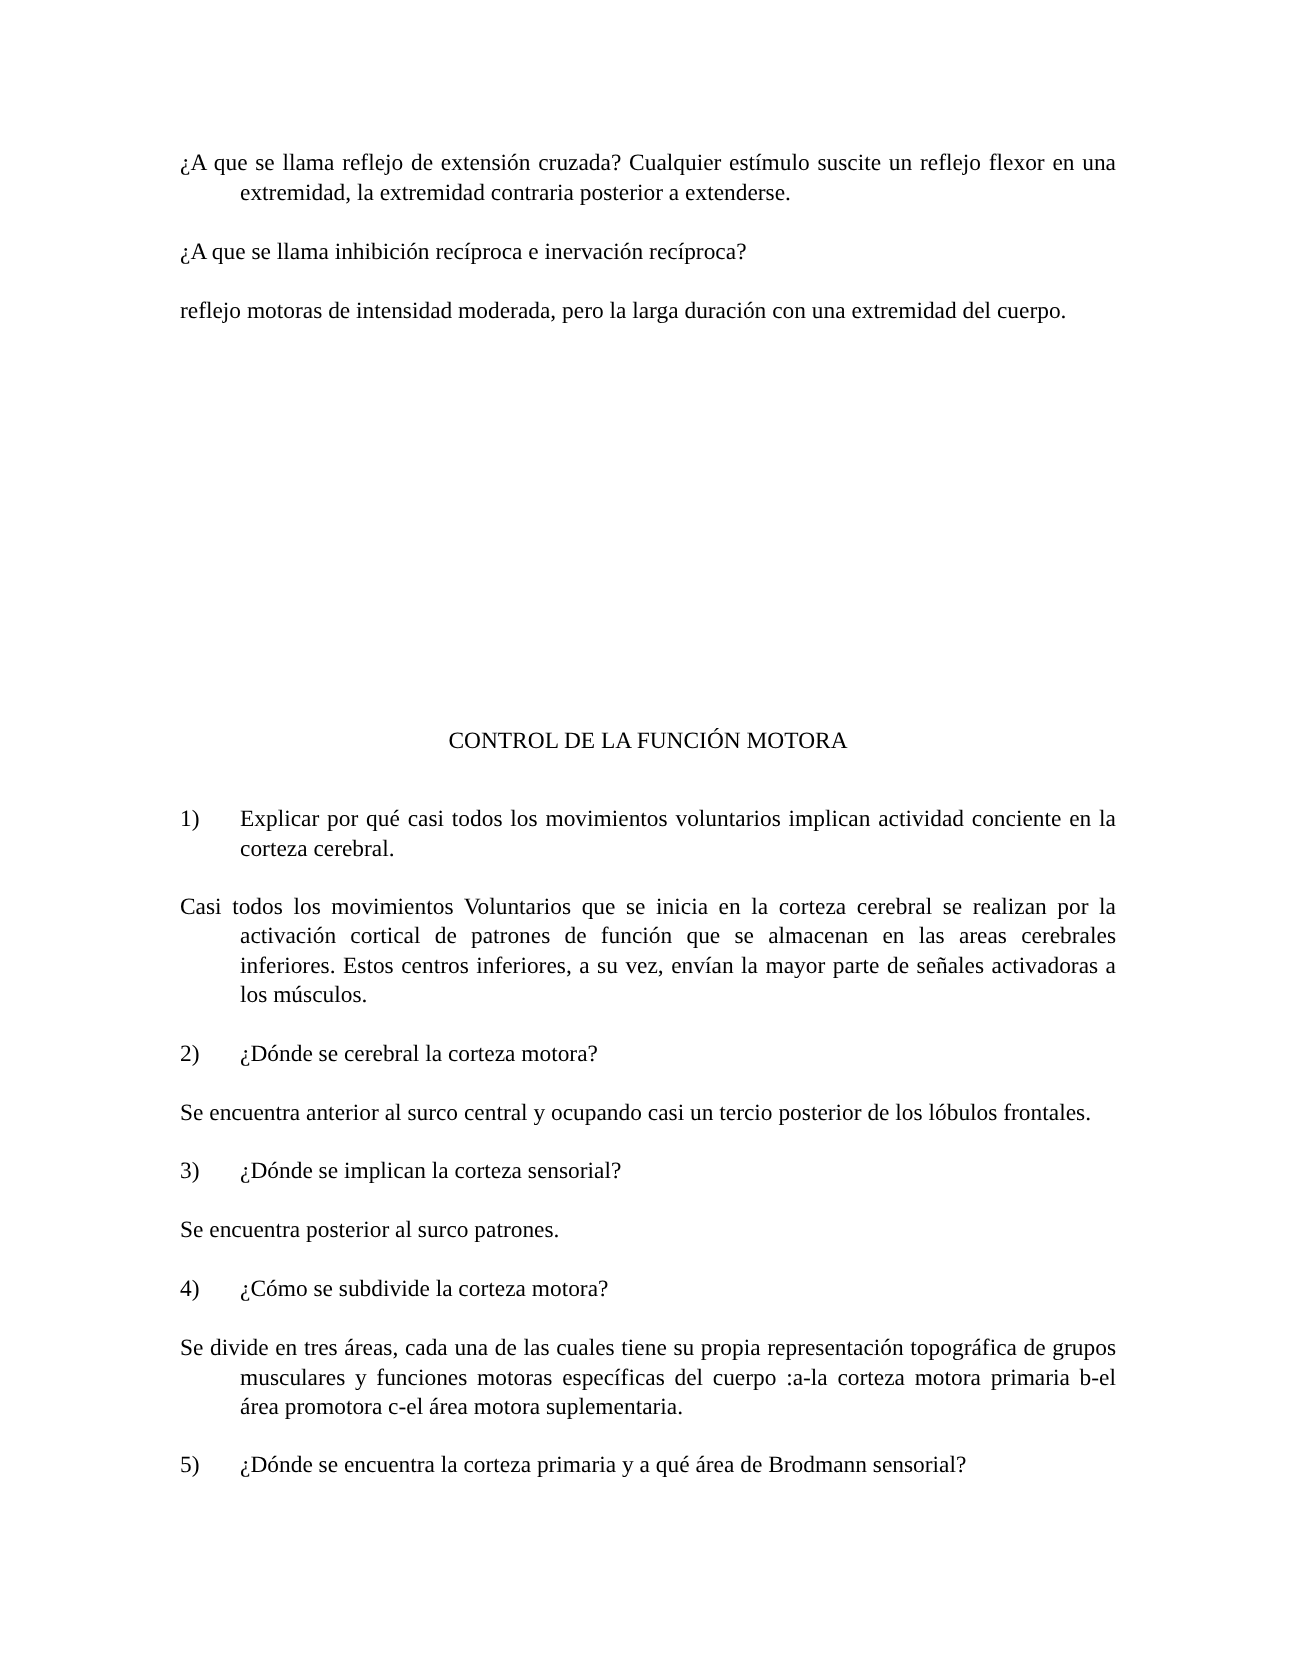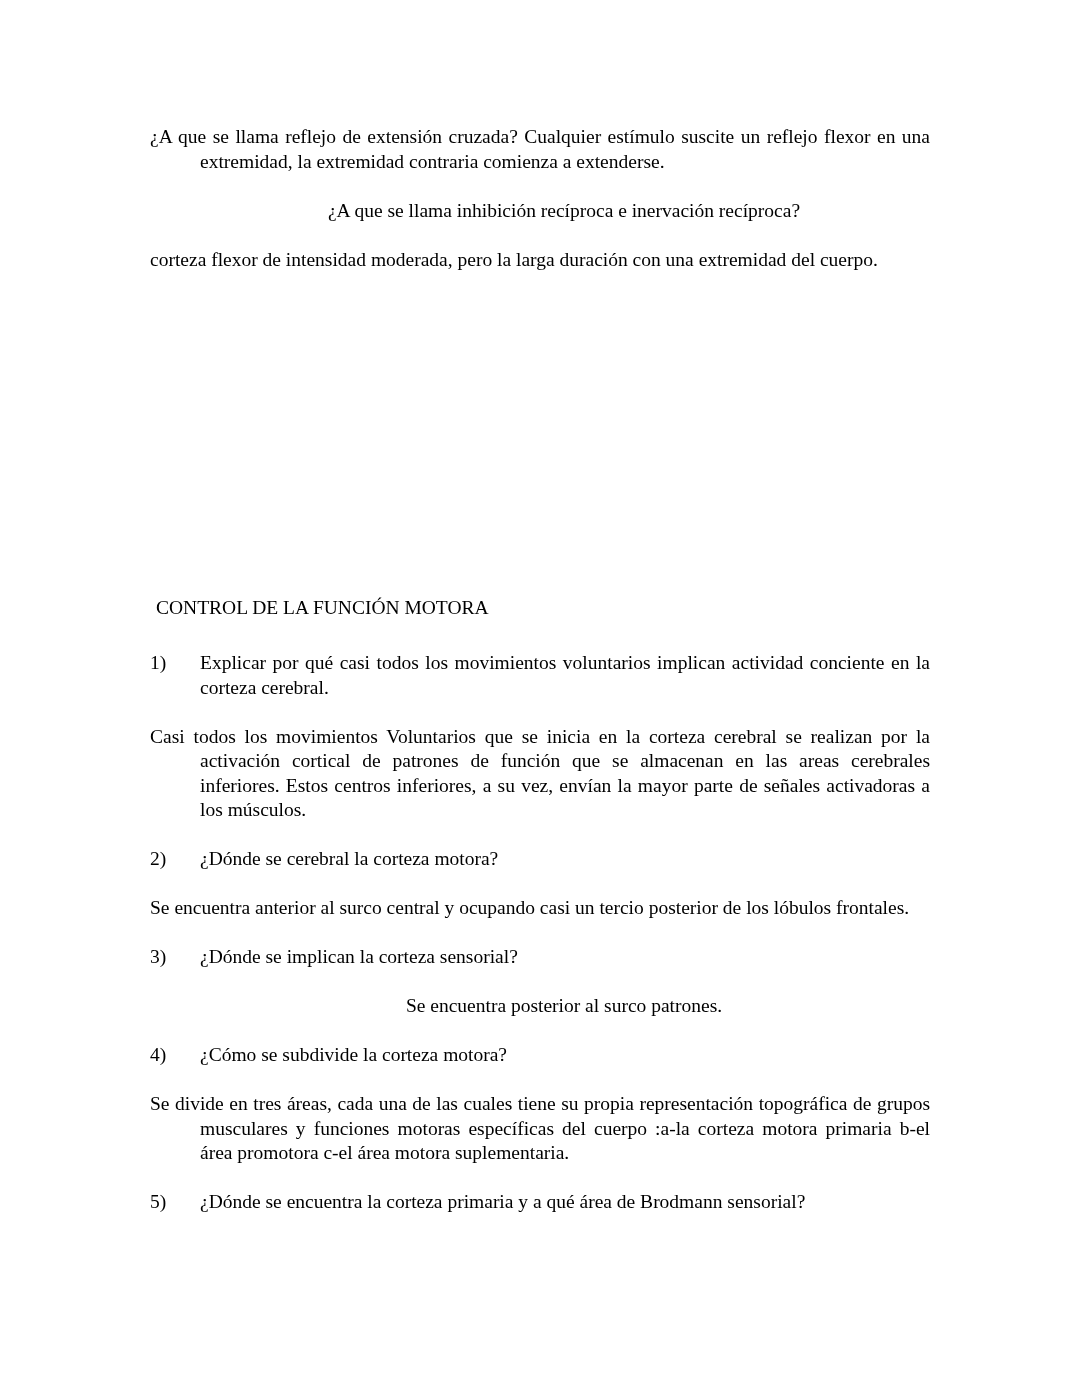--- a/index.html
+++ b/index.html
@@ -22,48 +22,49 @@
       left: 150px;
       top: 125px;
       width: 780px;
     }
     .para {
       margin: 0;
       text-align: justify;
       padding-left: 50px;
       text-indent: -50px;
     }
-    .para.left { text-align: center; margin-left: 48px; }
+    .para.left { text-align: left; }
     .gap { height: 24.5px; }
     .biggap { height: 318px; }
     .item {
       display: flex;
       margin: 0;
     }
     .item .num {
       width: 50px;
       flex: 0 0 50px;
     }
     .item .txt {
       flex: 1;
       text-align: justify;
     }
     .heading {
-      margin: 6px;
+      margin: 16px;
+      text-align: center;
     }
   </style>
 </head>
 <body>
 
 <div class="page">
-  <p class="para">¿A que se llama reflejo de extensión cruzada? Cualquier estímulo suscite un reflejo flexor en una extremidad, la extremidad contraria comienza a extenderse.</p>
+  <p class="para">¿A que se llama reflejo de extensión cruzada? Cualquier estímulo suscite un reflejo flexor en una extremidad, la extremidad contraria posterior a extenderse.</p>
   <div class="gap"></div>
   <p class="para left">¿A que se llama inhibición recíproca e inervación recíproca?</p>
   <div class="gap"></div>
-  <p class="para">corteza flexor de intensidad moderada, pero la larga duración con una extremidad del cuerpo.</p>
+  <p class="para">reflejo motoras de intensidad moderada, pero la larga duración con una extremidad del cuerpo.</p>
 
   <div class="biggap"></div>
 
   <p class="heading">CONTROL DE LA FUNCIÓN MOTORA</p>
   <div class="gap"></div>
 
   <div class="item">
     <span class="num">1)</span>
     <span class="txt">Explicar por qué casi todos los movimientos voluntarios implican actividad conciente en la corteza cerebral.</span>
   </div>

